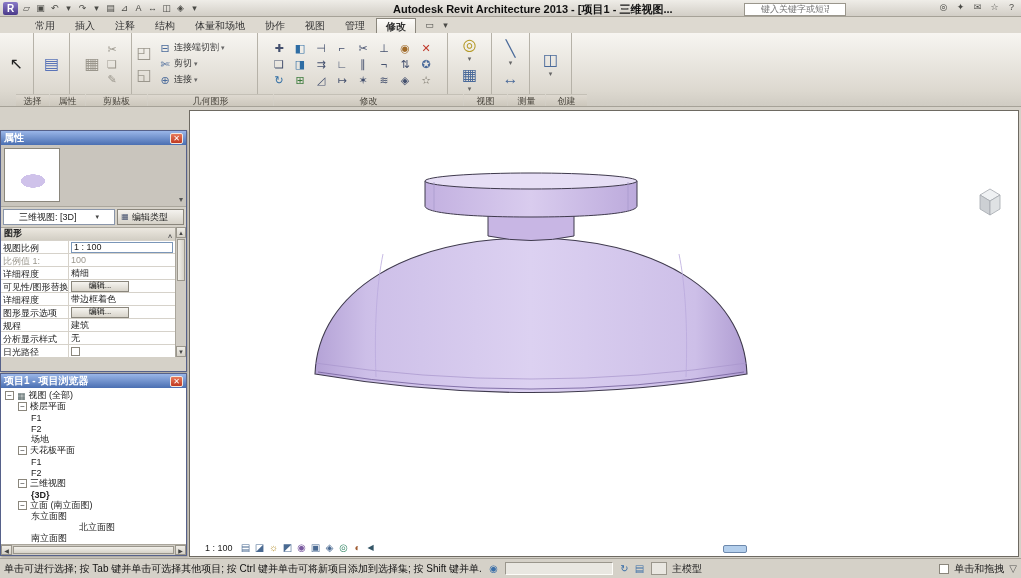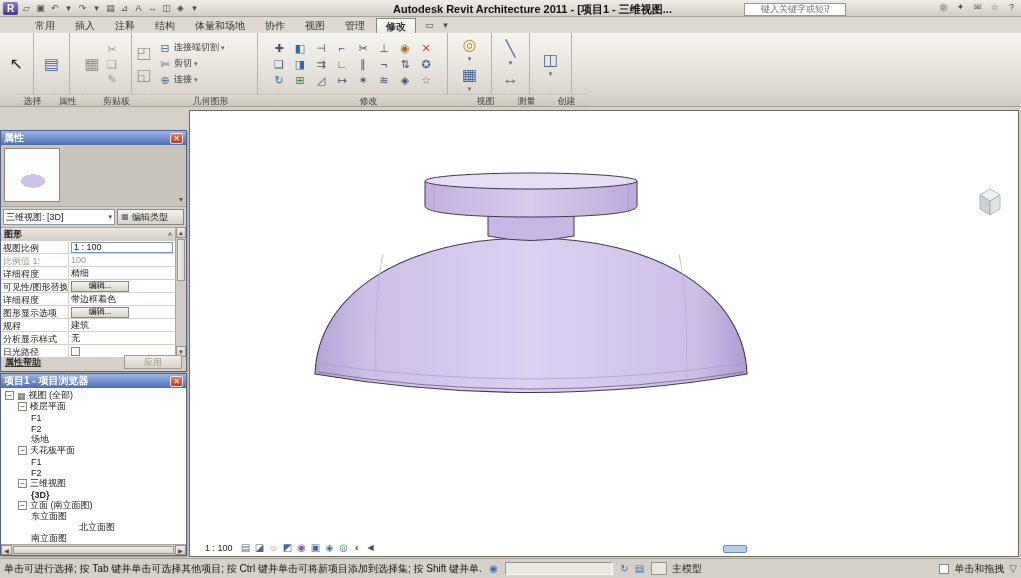--- a/index.html
+++ b/index.html
@@ -44,29 +44,29 @@
 .fpanel{position:absolute;left:0;width:187px;border:1px solid #56618a;background:#d5d1c8;box-shadow:1px 1px 2px rgba(0,0,0,.25);}
 .props{top:130px;height:242px;}
 .browser{top:373px;height:183px;}
 .phead{height:14px;background:linear-gradient(#9ab6e8,#4a6fb2);display:flex;align-items:center;padding:0 3px;}
 .phead .ptitle{color:#fff;font-size:10px;font-weight:bold;white-space:nowrap;}
 .xbtn{margin-left:auto;width:13px;height:11px;background:linear-gradient(#e87a5a,#c03a22);border:1px solid #f0e8e0;border-radius:2px;color:#fff;font-size:8px;line-height:9px;text-align:center;cursor:default;}
 .preview{position:absolute;top:14px;left:0;width:100%;height:62px;background:#c9c5bd;border-bottom:1px solid #aaa69c;}
 .thumb{position:absolute;top:3px;left:3px;width:56px;height:54px;background:#fff;border:1px solid #8a867c;background-image:radial-gradient(ellipse 20px 11px at 28px 32px,#cfc2ea 60%,transparent 61%);}
 .prevcaret{position:absolute;right:3px;bottom:2px;font-size:8px;color:#555;}
 .typerow{position:absolute;top:76px;left:0;width:100%;height:20px;display:flex;align-items:center;padding:0 2px;gap:2px;}
-.typesel{width:112px;height:16px;background:#fff;border:1px solid #8a96aa;font-size:9px;line-height:14px;padding:0 2px;display:flex;align-items:flex-end;}
+.typesel{width:112px;height:16px;background:#fff;border:1px solid #8a96aa;font-size:9px;line-height:14px;padding:0 15px;display:flex;align-items:flex-end;}
 .tsc{margin-left:auto;font-size:7px;color:#444;}
 .edittype{width:67px;height:16px;font-size:9px;background:linear-gradient(#f4f2ee,#d6d2c8);border:1px solid #8a867c;display:flex;align-items:center;gap:2px;padding:0 2px;white-space:nowrap;}
 .pgrid{position:absolute;top:96px;left:0;right:11px;height:130px;background:#fff;border-top:1px solid #aaa69c;overflow:hidden;}
 .prow{display:flex;height:13px;border-bottom:1px solid #d6d2ca;font-size:9px;}
 .prow .plbl{width:68px;padding:1px 2px;border-right:1px solid #d6d2ca;white-space:nowrap;overflow:hidden;color:#222;}
 .prow .pval{flex:1;padding:0 2px;display:flex;align-items:center;overflow:hidden;white-space:nowrap;}
 .prow.disabled .plbl,.prow.disabled .pval{color:#9a968c;}
-.prow.sect{background:linear-gradient(#ece8e0,#d2cec4);font-weight:bold;align-items:center;padding:0 3px;}
+.prow.sect{background:linear-gradient(#ece8e0,#d2cec4);font-weight:bold;align-items:flex-end;padding:0 3px;}
 .editbtn{width:58px;height:11px;font-size:8px;line-height:8px;background:linear-gradient(#f6f4f0,#d8d4ca);border:1px solid #8a867c;cursor:default;}
 .combo{display:block;width:100%;border:1px solid #7a96b8;padding:0 2px;height:11px;line-height:9px;}
 .cbox{width:9px;height:9px;border:1px solid #8a867c;background:#fff;display:inline-block;}
 .vscroll{position:absolute;top:96px;right:0;width:11px;height:130px;background:#d0ccc4;border-left:1px solid #aaa69c;display:flex;flex-direction:column;}
 .sarrow{height:11px;font-size:6px;line-height:10px;text-align:center;color:#444;background:linear-gradient(#f0eee8,#d4d0c6);border:1px solid #9a968c;flex:none;}
 .sthumb{height:42px;margin:1px;background:linear-gradient(90deg,#f2f0ea,#d6d2c8);border:1px solid #9a968c;}
 .pfoot{position:absolute;bottom:1px;left:0;width:100%;height:16px;display:flex;align-items:center;padding:0 4px;}
 .helplink{font-size:9px;font-weight:bold;text-decoration:underline;color:#333;cursor:default;}
 .applybtn{margin-left:auto;width:58px;height:14px;font-size:9px;color:#9a968c;background:linear-gradient(#f2f0ea,#d6d2c8);border:1px solid #a09a8e;}
 
@@ -115,21 +115,21 @@
         <span class="tbi">↷</span>
         <span class="tbi">▾</span>
         <span class="tbi">▤</span>
         <span class="tbi">⊿</span>
         <span class="tbi">A</span>
         <span class="tbi">↔</span>
         <span class="tbi">◫</span>
         <span class="tbi">◈</span>
         <span class="tbi">▾</span>
       </div>
-    <div class="ttl">Autodesk Revit Architecture 2011 - [项目1 - 三维视图...</div>
+    <div class="ttl">Autodesk Revit Architecture 2013 - [项目1 - 三维视图...</div>
     <div class="searchwrap">
       <input placeholder="键入关键字或短语" style="">
     </div>
     <div class="icright">
         <span class="tbi">◎</span>
         <span class="tbi">✦</span>
         <span class="tbi">✉</span>
         <span class="tbi">☆</span>
         <span class="tbi">?</span>
       </div>
@@ -357,24 +357,20 @@
           <div class="pval">
             <span class="cbox"></span>
           </div>
         </div>
       </div>
     <div class="vscroll">
       <div class="sarrow">▲</div>
       <div class="sthumb"></div>
       <div style="flex:1;"></div>
       <div class="sarrow">▼</div>
-    </div>
-    <div class="pfoot">
-      <span class="helplink">属性帮助</span>
-      <button class="applybtn">应用</button>
     </div>
   </div>
 
   <div class="fpanel browser">
     <div class="phead">
       <span class="ptitle">项目1 - 项目浏览器</span>
       <span class="xbtn">✕</span>
     </div>
     <div class="tree">
         <div class="titem" style="padding-left: 4px;">

